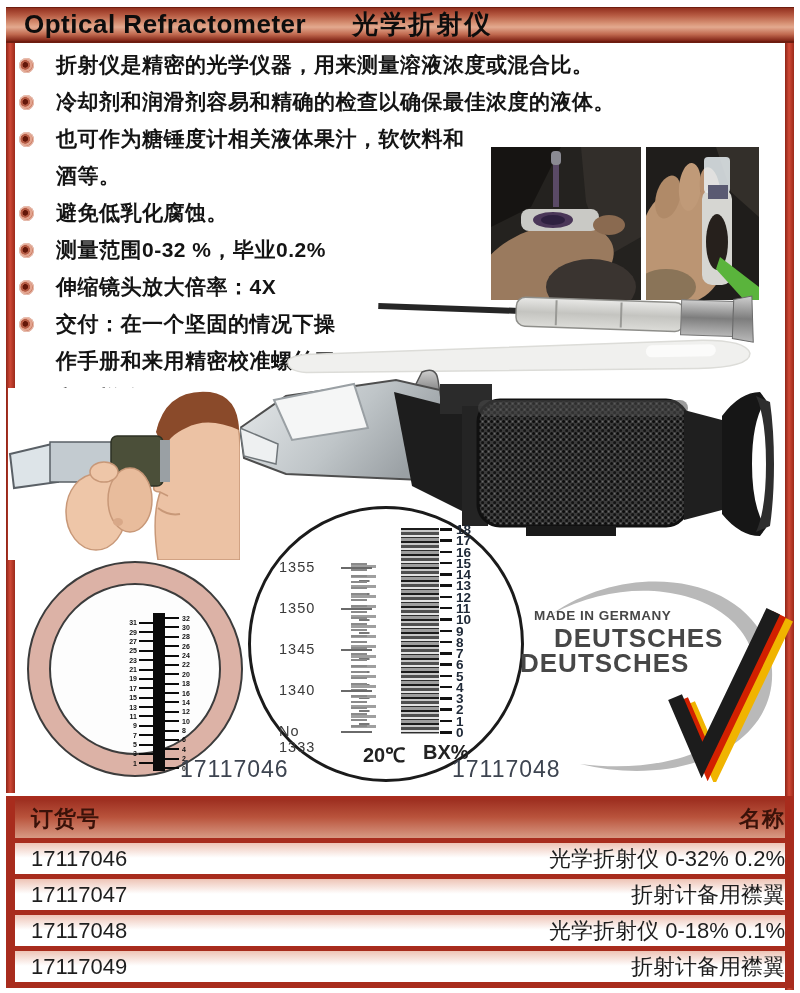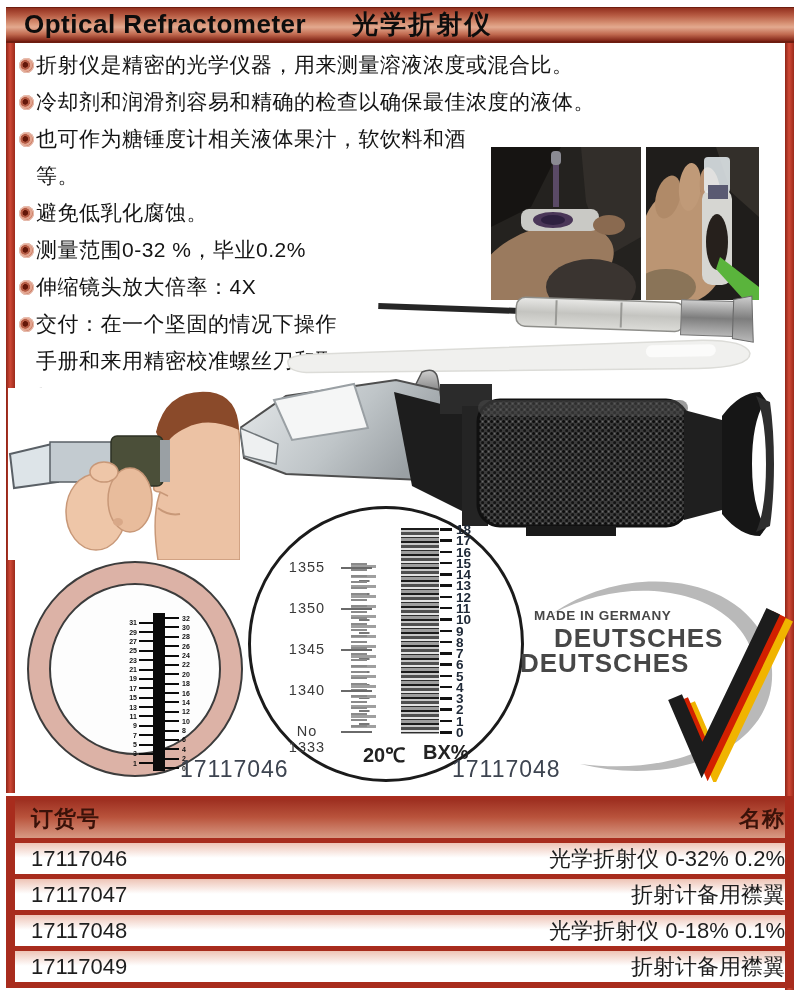--- a/index.html
+++ b/index.html
@@ -20,22 +20,22 @@
   #titlebar .zh { margin-left:46px; letter-spacing:2px; }
   
   .vborder { position:absolute; width:9px; background:linear-gradient(90deg,#8e2417,#cf4936 45%,#9c2a1b); }
   #border-left  { left:6px;  top:43px; height:750px; }
   #border-right { left:785px; top:43px; height:947px; }
   
   #bullets { position:absolute; left:16px; top:46px; width:763px; }
   .ph-spacer  { float:right; width:1px;  height:101px; }
   #photos     { float:right; clear:right; width:268px; height:153px; margin:0 20px 6px 10px; display:flex; gap:5px; background:#fff; }
   .img-spacer { float:right; clear:right; width:432px; height:280px; margin-left:8px; }
-  .bullet { position:relative; padding-left:20px; line-height:37px;
-            font-size:21px; font-weight:400; color:#141414; letter-spacing:0.5px; }
+  .bullet { position:relative; padding-left:40px; line-height:37px;
+            font-size:21px; font-weight:700; color:#141414; letter-spacing:0.5px; }
   .b-ico { position:absolute; left:3px; top:12px; width:15px; height:15px; border-radius:50%;
     background:radial-gradient(circle at 42% 46%, #641709 0 2.5px, #b55b44 3px 4.5px, #e2a38e 5px 6.5px, #cf8168 7px);
     box-shadow:0 0 0 1px #e8c0b2 inset; }
   
   .photo { height:153px; overflow:hidden; }
   .photo svg { display:block; }
   
   #device-art  { position:absolute; left:226px; top:288px; }
   #person-art  { position:absolute; left:8px;  top:388px; }
   
@@ -45,21 +45,21 @@
     border-radius:50%; background:#fdfdfd; border:2px solid #3c3c3c; }
   #d1scale { position:absolute; left:60px; top:28px; width:96px; height:160px; }
   #d1bar { position:absolute; left:42px; top:0; width:12px; height:158px; background:#0b0b0b; }
   .d1tickL, .d1tickR { position:absolute; height:2px; background:#0b0b0b; width:14px; }
   .d1tickL { left:28px; } .d1tickR { left:54px; }
   .d1numL, .d1numR { position:absolute; width:24px; font-size:7px; font-weight:bold; color:#111; line-height:7px; }
   .d1numL { left:2px; text-align:right; } .d1numR { left:71px; text-align:left; }
   
   #dial2 { position:absolute; left:248px; top:506px; width:276px; height:276px;
     border-radius:50%; background:#fff; border:3px solid #1b1b1b; }
-  .d2label { position:absolute; width:56px; text-align:center; font-size:14.5px; color:#3a3a3a; letter-spacing:1px; }
+  .d2label { position:absolute; width:56px; text-align:left; font-size:14.5px; color:#3a3a3a; letter-spacing:1px; }
   .d2line  { position:absolute; width:31px; height:2px; background:#6a6a6a; }
   #d2fuzzy { position:absolute; left:100px; top:54px; width:25px; height:170px;
     background-image:
       repeating-linear-gradient(180deg,#8a8a8a 0 2px, rgba(0,0,0,0) 2px 6px),
       repeating-linear-gradient(180deg,#9f9f9f 0 3px, rgba(0,0,0,0) 3px 10px),
       repeating-linear-gradient(180deg,#777 0 2px, rgba(0,0,0,0) 2px 13px);
     background-size:64% 100%, 100% 100%, 42% 100%;
     background-position:0 0, 30% 2px, 58% 4px; background-repeat:no-repeat; }
   #d2barcode { position:absolute; left:150px; top:19px; width:38px; height:206px;
     background:repeating-linear-gradient(180deg,

